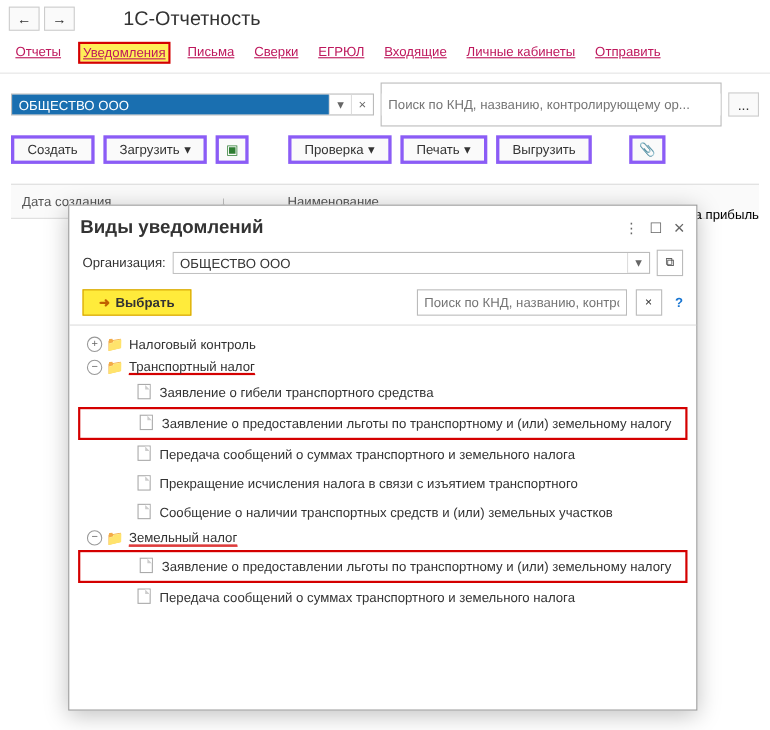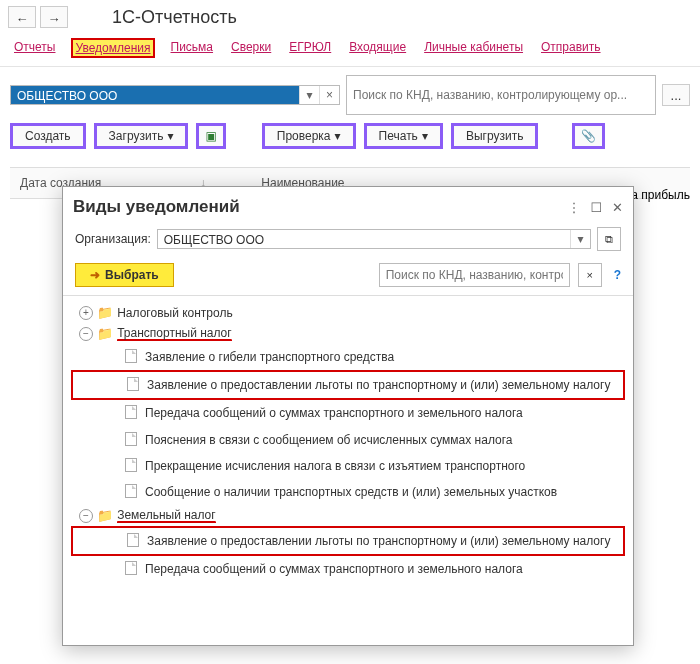--- a/index.html
+++ b/index.html
@@ -259,24 +259,20 @@
     <div class="item hl-box">
         <span class="doc-ico"></span>
         <span class="txt">Заявление о предоставлении льготы по транспортному и (или) земельному налогу</span>
       </div>
     <div class="item">
         <span class="doc-ico"></span>
         <span class="txt">Передача сообщений о суммах транспортного и земельного налога</span>
       </div>
     <div class="item">
         <span class="doc-ico"></span>
-        <span class="txt">Пояснения в связи с сообщением об исчисленных суммах налога</span>
-      </div>
-    <div class="item">
-        <span class="doc-ico"></span>
         <span class="txt">Прекращение исчисления налога в связи с изъятием транспортного</span>
       </div>
     <div class="item">
         <span class="doc-ico"></span>
         <span class="txt">Сообщение о наличии транспортных средств и (или) земельных участков</span>
       </div>
 
     <div class="tnode group">
       <span class="toggle">−</span>
       <span class="folder-ico">📁</span>

